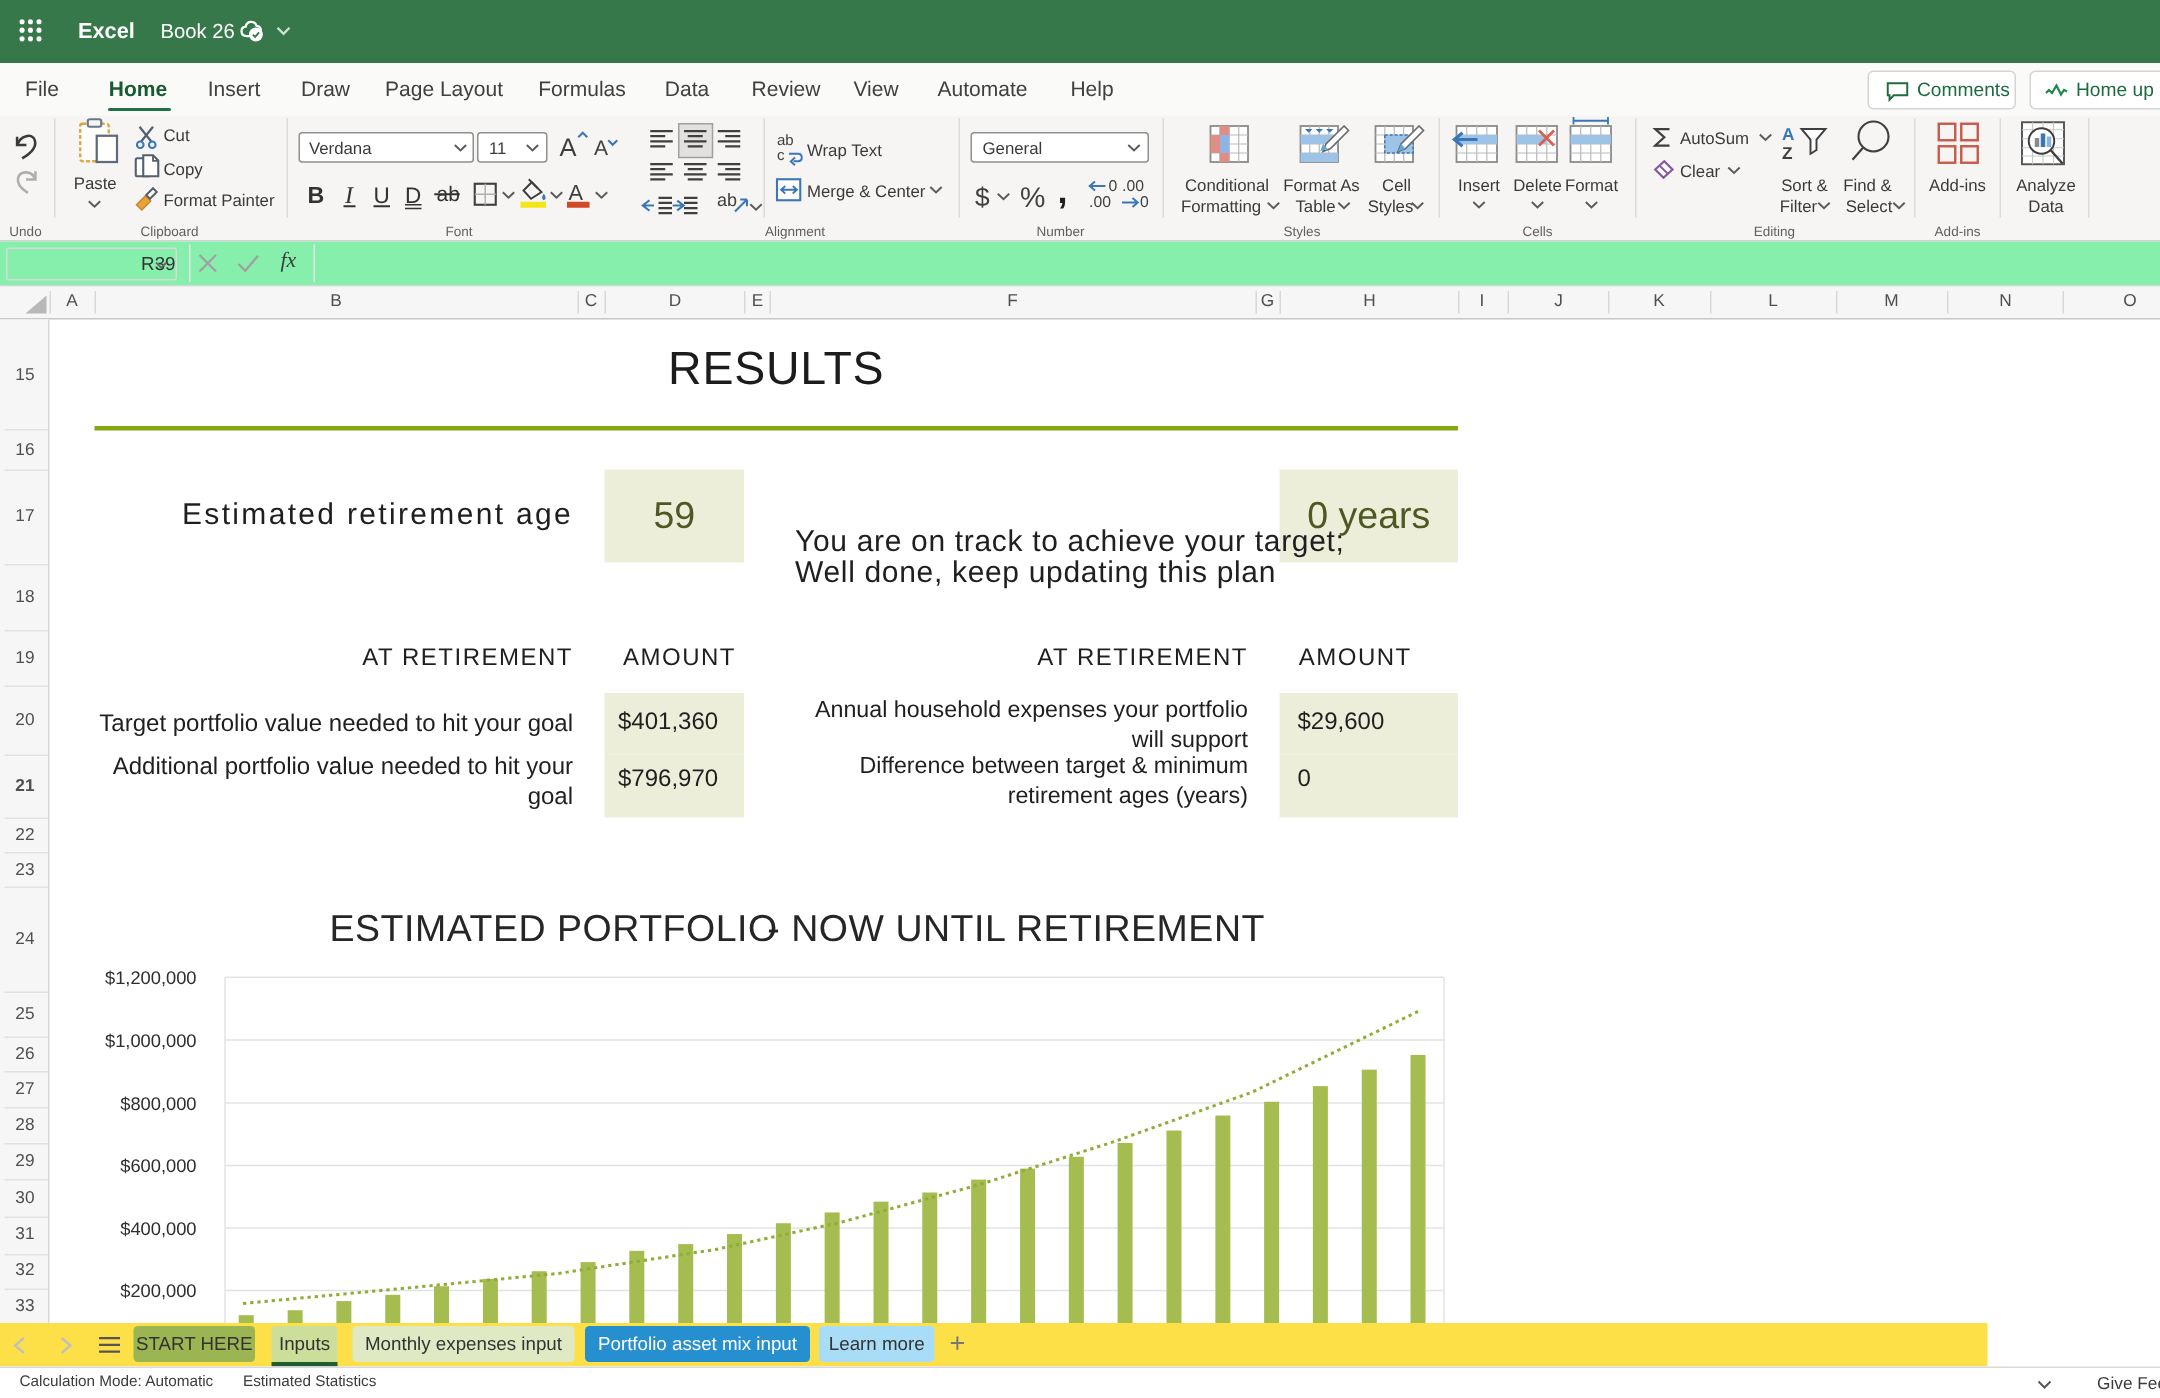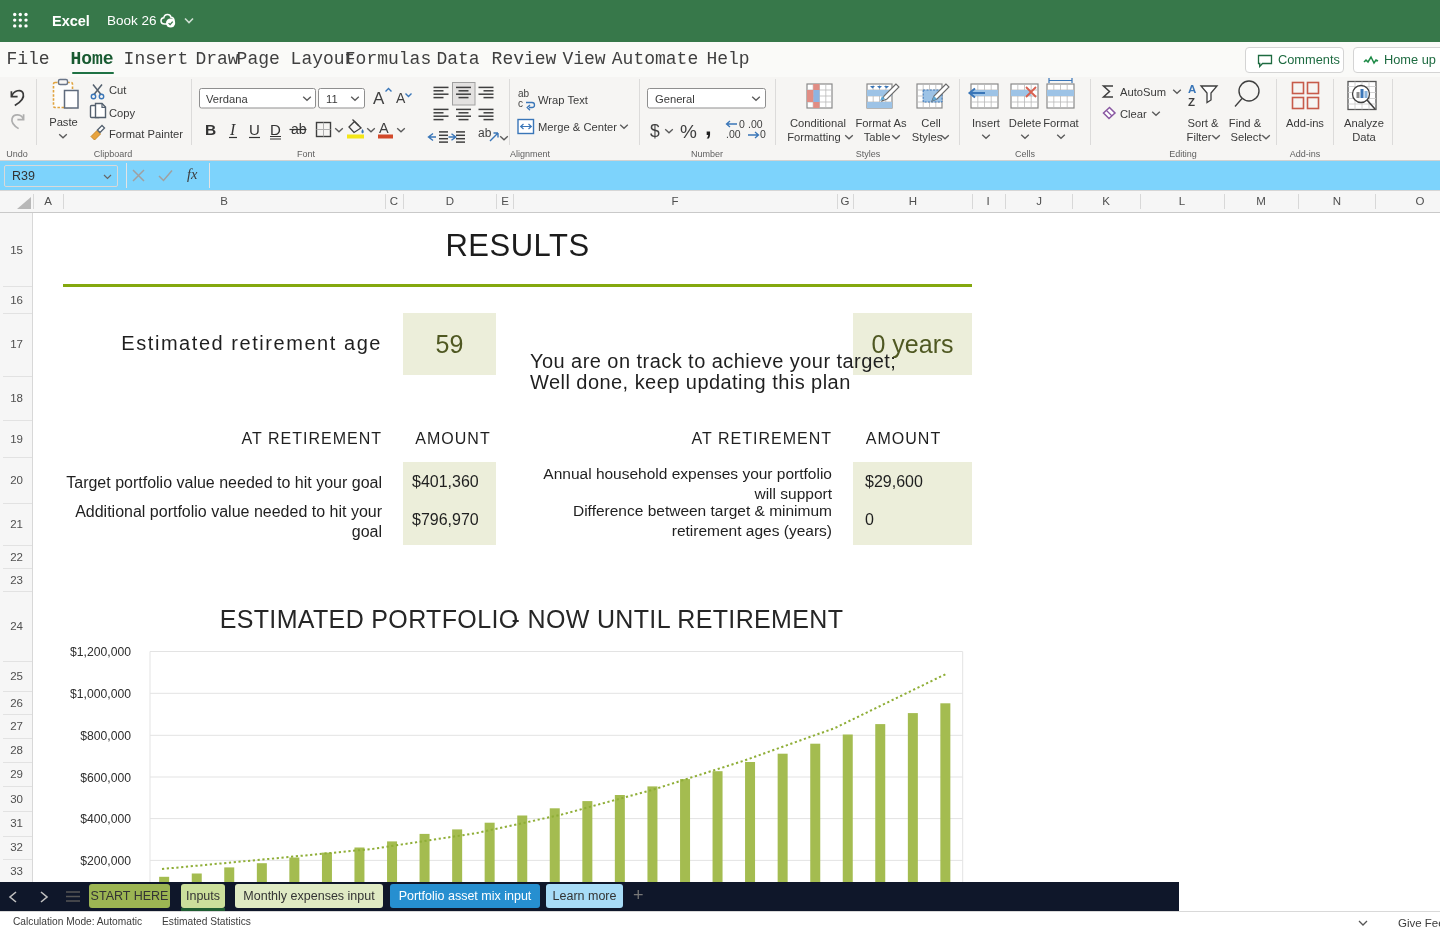--- a/index.html
+++ b/index.html
@@ -11,54 +11,54 @@
   
   #titlebar { left:0; top:0; width:1440px; height:42px; background:#37784a; }
   #searchbox { left:577px; top:6px; width:438px; height:30px; background:#cfdcd3;
     border-radius:4px; color:#1d4a2c; font-size:13px; line-height:30px; }
   #searchbox .mag { position:absolute; left:19px; top:7px; }
   #searchbox .stxt { position:absolute; left:43px; top:0; }
   .tbtext { color:#fff; }
 
   
   #tabsrow { left:0; top:42px; width:1440px; height:35px; background:#fafaf8; }
-  .rtab { position:absolute; top:0; height:35px; line-height:34px; font-size:18px;
-    color:#404040; transform:translateX(-50%); white-space:nowrap;font-family:Liberation Mono, monospace; }
+  .rtab { position:absolute; top:0; height:35px; line-height:34px; font-size:14px;
+    color:#404040; transform:translateX(-50%); white-space:nowrap; }
   .rtab.active { color:#185a31; font-weight:bold; }
   #hometick { left:72px; top:71.5px; width:42px; height:2.5px; background:#1f7244; border-radius:2px;}
   .topbtn { position:absolute; top:47px; height:26px; background:#fff; border:1px solid #d4d4d4;
     border-radius:4px; font-size:12.8px; color:#1e6b41; line-height:24px; white-space:nowrap; }
 
   
   #ribbon { left:0; top:77px; width:1440px; height:84px; background:#f6f5f3;
     border-bottom:1px solid #d2d2d2; }
   .gsep { position:absolute; top:2px; height:66px; width:1px; background:#dcdbda; }
   .glabel { position:absolute; top:72px; font-size:9px; color:#5f5f5f; transform:translateX(-50%); white-space:nowrap;}
 
   
-  #fbar { left:0; top:161px; width:1440px; height:30px; background:#7dd3fc; border-bottom:1px solid #d6d6d6;}
+  #fbar { left:0; top:161px; width:1440px; height:30px; background:#86efac; border-bottom:1px solid #d6d6d6;text-align:right;}
   #namebox { position:absolute; left:4px; top:4px; width:114px; height:22px; border:1px solid #d9d9d9;
     border-radius:2px; font-size:12.5px; color:#333; line-height:20px; padding-left:7px;}
 
   
   #colhdr { left:0; top:191px; width:1440px; height:22px; background:#f6f6f6; border-bottom:1px solid #c9c9c9;}
   .clabel { position:absolute; top:0; height:21px; line-height:21px; font-size:11.5px; color:#4f4f4f; transform:translateX(-50%);}
   .csep { position:absolute; top:3px; height:15px; width:1px; background:#d8d8d8; }
   #rowhdr { left:0; top:213px; width:33px; height:669px; background:#f6f6f6; border-right:1px solid #d8d8d8;}
   .rlabel { position:absolute; left:0; width:23px; text-align:right; font-size:11.5px; color:#4f4f4f; transform:translateY(-50%);}
   .rsep { position:absolute; left:3px; width:29px; height:1px; background:#e2e2e2; }
 
   
   .cell { position:absolute; color:#1f1f1f; white-space:nowrap; }
   .right { text-align:right; }
   .greenbox { position:absolute; background:#eceeda; }
   .olv { color:#4f5822; }
 
   
-  #tabbar { left:0; top:882px; width:1179px; height:29px; background:#0f172a; }
+  #tabbar { left:0; top:882px; width:1325px; height:29px; background:#fde047; }
   .stab { position:absolute; top:2px; height:24px; border-radius:3px; font-size:12.5px;
     color:#333; text-align:center; line-height:24px; white-space:nowrap;}
   #statusbar { left:0; top:911px; width:1440px; height:21px; background:#fff; border-top:1px solid #d9d9d9;
     font-size:10.2px; color:#3c3c3c; }
 </style>
 </head>
 <body>
 <div id="stage">
 
   <div class="abs" id="titlebar">
@@ -417,21 +417,21 @@
     <div class="rlabel" style="top:86.5px;">16</div>
     <div class="rsep" style="top:73.0px;"></div>
     <div class="rlabel" style="top:131.2px;">17</div>
     <div class="rsep" style="top:100.0px;"></div>
     <div class="rlabel" style="top:184.8px;">18</div>
     <div class="rsep" style="top:162.5px;"></div>
     <div class="rlabel" style="top:225.5px;">19</div>
     <div class="rsep" style="top:207.0px;"></div>
     <div class="rlabel" style="top:267.0px;">20</div>
     <div class="rsep" style="top:244.0px;"></div>
-    <div class="rlabel" style="top:311.0px;">21</div>
+    <div class="rlabel" style="top:311.0px;font-weight:bold;">21</div>
     <div class="rsep" style="top:290.0px;"></div>
     <div class="rlabel" style="top:343.5px;">22</div>
     <div class="rsep" style="top:332.0px;"></div>
     <div class="rlabel" style="top:366.5px;">23</div>
     <div class="rsep" style="top:355.0px;"></div>
     <div class="rlabel" style="top:413.0px;">24</div>
     <div class="rsep" style="top:378.0px;"></div>
     <div class="rlabel" style="top:463.0px;">25</div>
     <div class="rsep" style="top:448.0px;"></div>
     <div class="rlabel" style="top:489.5px;">26</div>

